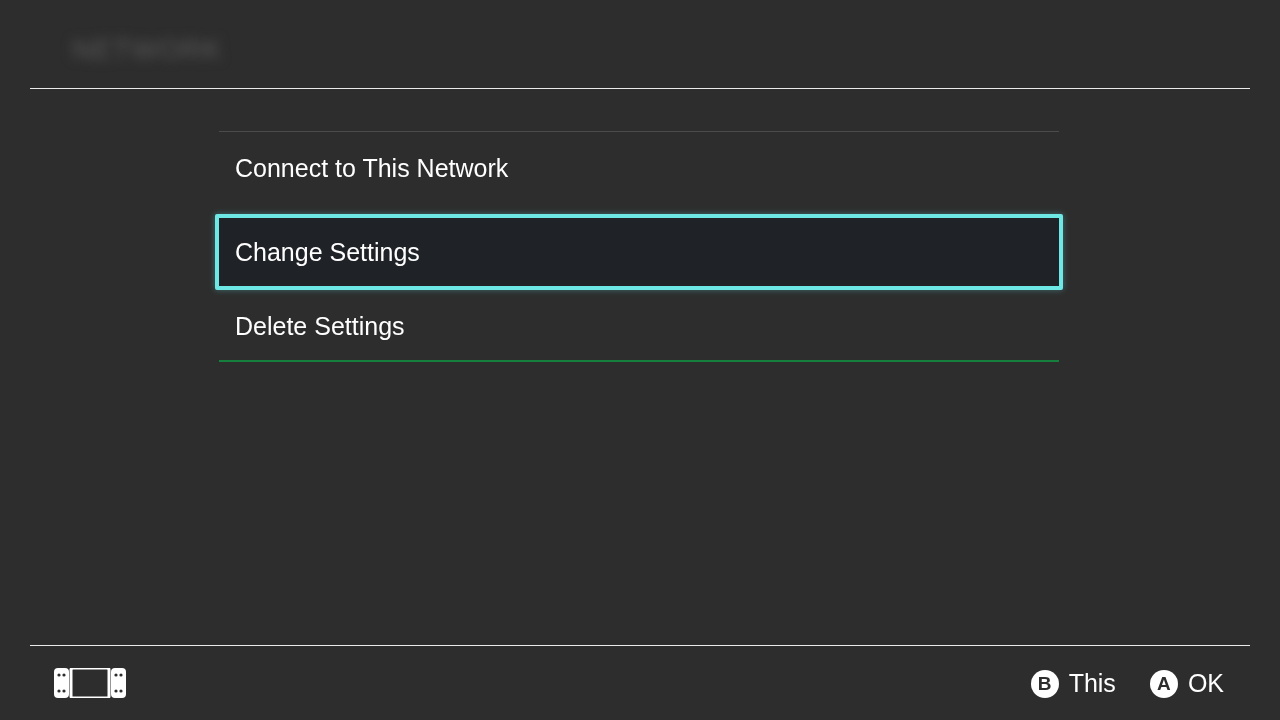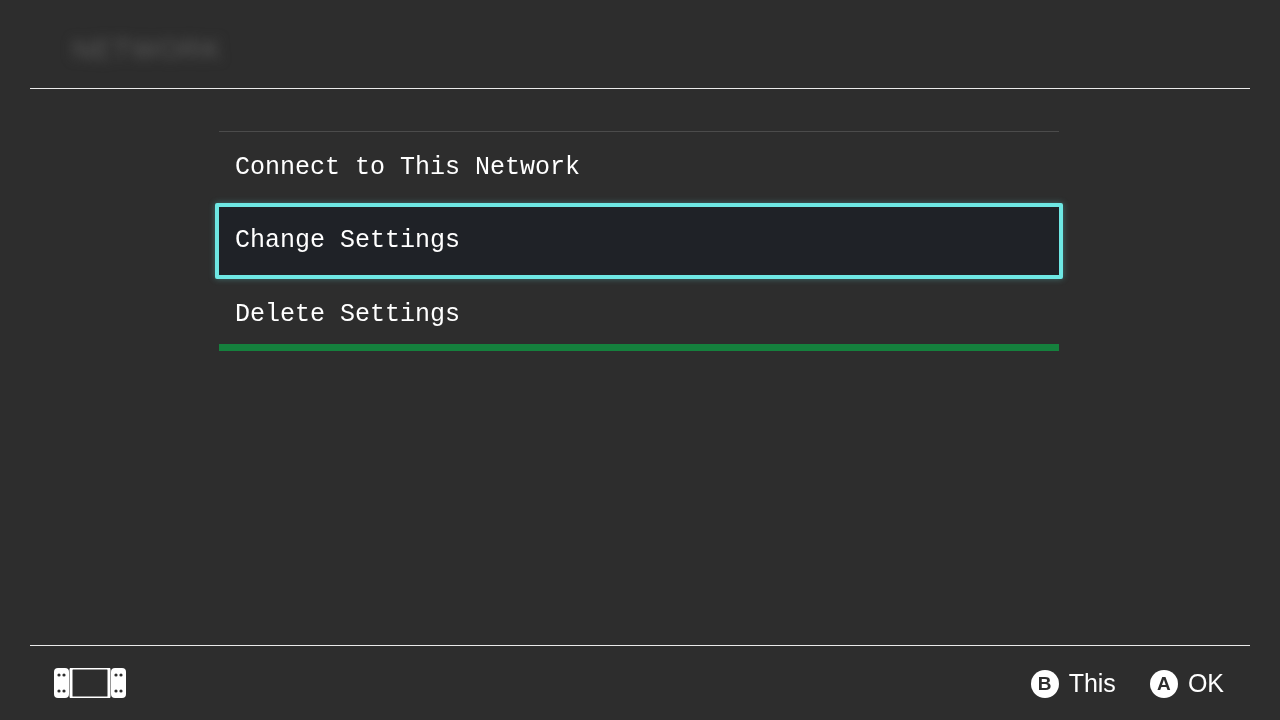--- a/index.html
+++ b/index.html
@@ -38,48 +38,48 @@
     top:88px;
     height:1px;
     background:#ffffff;
     opacity:0.9;
   }
   .menu{
     position:absolute;
     left:219px;
     top:131px;
     width:840px;
-    font-family:Liberation Mono, monospace;
   }
   .menu-item{
     height:72px;
     line-height:72px;
     font-size:25px;
     font-weight:400;
     padding-left:16px;
     color:#ffffff;
     box-sizing:border-box;
     border-top:1px solid #4b4b4b;
     cursor:pointer;
     position:relative;
   }
   .menu-item:last-child{
-    border-bottom:7px solid #15803d;
+    border-bottom:2px solid #15803d;
   }
   .menu-item.selected{
     background:#1f2227;
     border:4px solid #6ee8e4;
     border-radius:2px;
     margin-left:-4px;
     margin-right:-4px;
     padding-left:16px;
     box-shadow:0 0 6px rgba(110,232,228,0.35);
     height:76px;
     line-height:68px;
     z-index:2;
+    margin-top:11px;
   }
   .menu-item.selected + .menu-item{
     border-top:none;
   }
   .hr-bottom{
     position:absolute;
     left:30px;right:30px;
     bottom:74px;
     height:1px;
     background:#ffffff;

